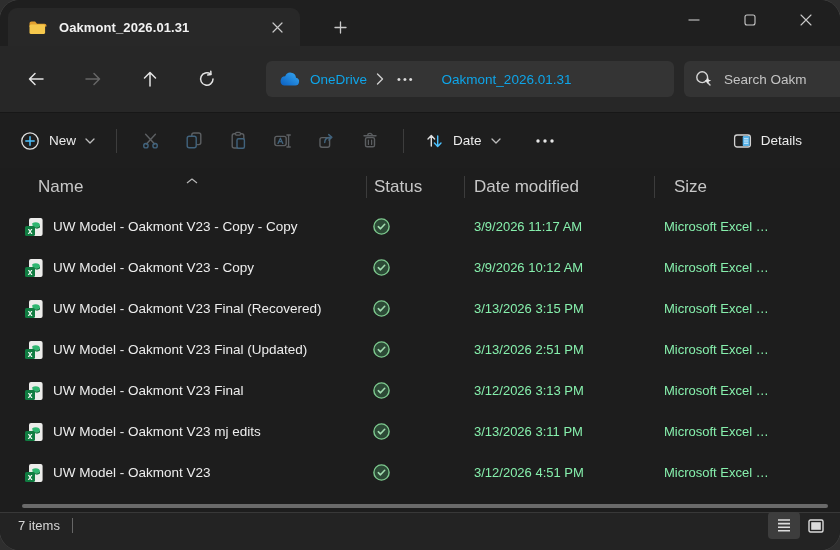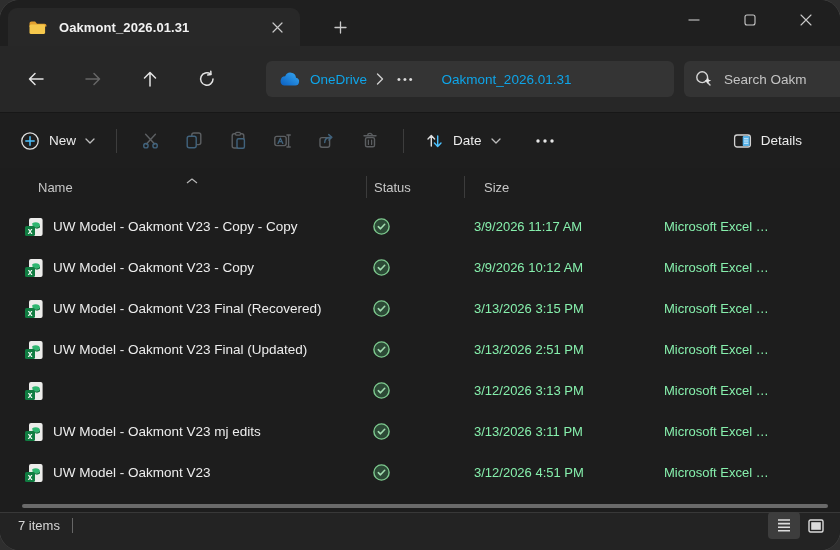--- a/index.html
+++ b/index.html
@@ -47,21 +47,21 @@
   .toolbar { height:56px; background:#1e1e1e; display:flex; align-items:center; padding:0 10px; border-top:1px solid #171717; }
   .tool-btn { height:36px; border-radius:5px; display:flex; align-items:center; gap:9px; padding:0 10px; color:#ececec; font-size:13.5px; }
   .tool-ic { width:44px; height:36px; border-radius:5px; opacity:.5; }
   .tb-sep { width:1px; height:24px; background:#3d3d3d; margin:0 11px; flex:0 0 auto; }
   .more-btn { width:40px; height:36px; margin-left:14px; border-radius:5px; }
   .tb-spacer { flex:1; }
   .details-btn { margin-right:18px; }
   .chev { display:block; }
   
   .grid { display:grid; grid-template-columns:366px 98px 190px 145px 1fr; }
-  .lheader { height:38px; background:#1d1d1d; align-items:center; color:#c7c7c7; font-size:13px; position:relative; }
+  .lheader { height:38px; background:#1d1d1d; align-items:center; color:#c7c7c7; font-size:17px; position:relative; }
   .hcell { position:relative; height:22px; display:flex; align-items:center; }
   .hcell .hsep { position:absolute; left:0; top:0; width:1px; height:22px; background:#3c3c3c; }
   .h-name { padding-left:38px; }
   .h-status { padding-left:8px; }
   .h-date { padding-left:10px; }
   .h-type { padding-left:10px; }
   .h-size { padding-left:20px; }
   .name-caret { position:absolute; left:186px; top:2px; }
   .rows { background:#1d1d1d; }
   .row { height:41px; align-items:center; }
@@ -277,20 +277,24 @@
     <div class="hcell h-name">
       <span>Name</span>
       <svg class="name-caret" width="12" height="6" viewBox="0 0 12 6">
           <path d="M1 5 L6 1 L11 5" fill="none" stroke="#b5b5b5" stroke-width="1.2" stroke-linejoin="round"></path>
         </svg>
     </div>
     <div class="hcell h-status">
         <span class="hsep"></span>
         <span>Status</span>
       </div>
+    <div class="hcell h-date">
+        <span class="hsep"></span>
+        <span>Date modified</span>
+      </div>
     <div class="hcell h-size">
         <span class="hsep"></span>
         <span>Size</span>
       </div>
   </div>
 
   <div class="rows" id="rows">
     <div class="grid row">
       <div class="c-name">
         <span>
@@ -399,20 +403,21 @@
       <div class="c-name">
         <span>
           <svg width="20" height="20" viewBox="0 0 20 20">
             <rect x="5" y="1" width="13.6" height="18" rx="2" fill="#ececea"></rect>
             <path d="M8.2 6.2 C11.5 4.2 16 5.4 16 8.4 C13.4 11.2 9.6 10.4 8.5 8.6 Z" fill="#2fb670"></path>
             <path d="M8.5 8.6 C9.6 10.4 13.4 11.2 16 8.4 V10.6 C13 12.8 9.4 11.2 8.5 8.6 Z" fill="#0e7a3f"></path>
             <rect x="1" y="9" width="10" height="10" rx="1.6" fill="#107c41"></rect>
             <text x="6" y="16.6" font-size="8.5" font-weight="bold" fill="#ffffff" text-anchor="middle" font-family="Liberation Sans, sans-serif">x</text>
           </svg>
         </span>
+        <span class="fname">UW Model - Oakmont V23 Final</span>
       </div>
       <div class="c-status">
         <span>
           <svg width="17" height="17" viewBox="0 0 17 17">
             <circle cx="8.5" cy="8.5" r="7.6" fill="#2c4a36" stroke="#7dc98e" stroke-width="1.4"></circle>
             <path d="M5.3 8.7 L7.5 10.8 L11.7 6.3" fill="none" stroke="#a2dcb0" stroke-width="1.6" stroke-linecap="round" stroke-linejoin="round"></path>
           </svg>
         </span>
       </div>
       <div class="c-date">3/12/2026 3:13 PM</div>

